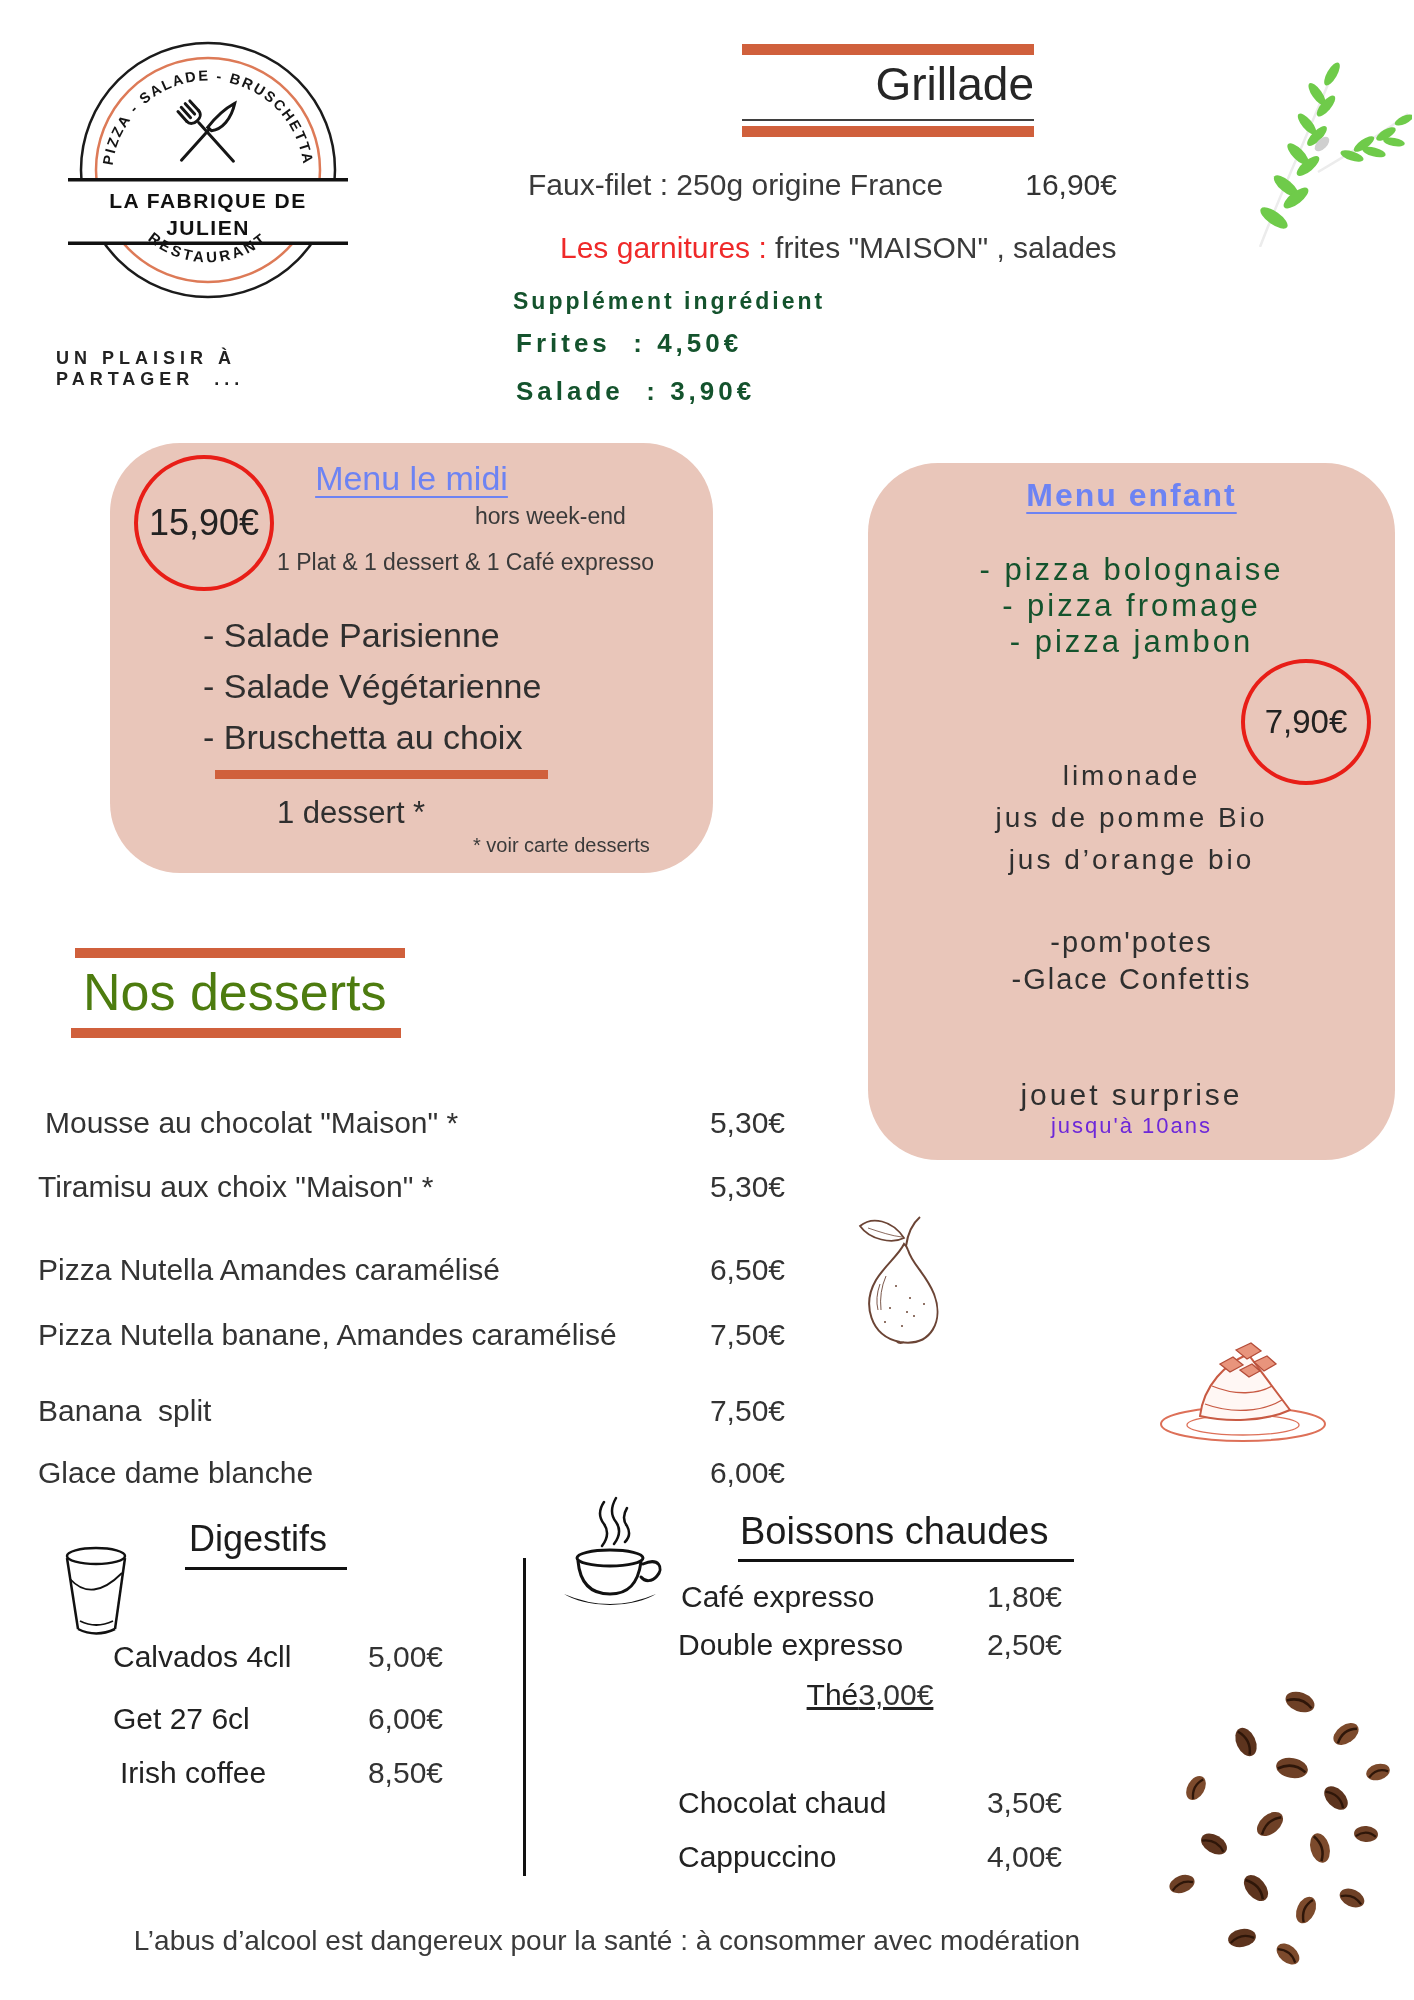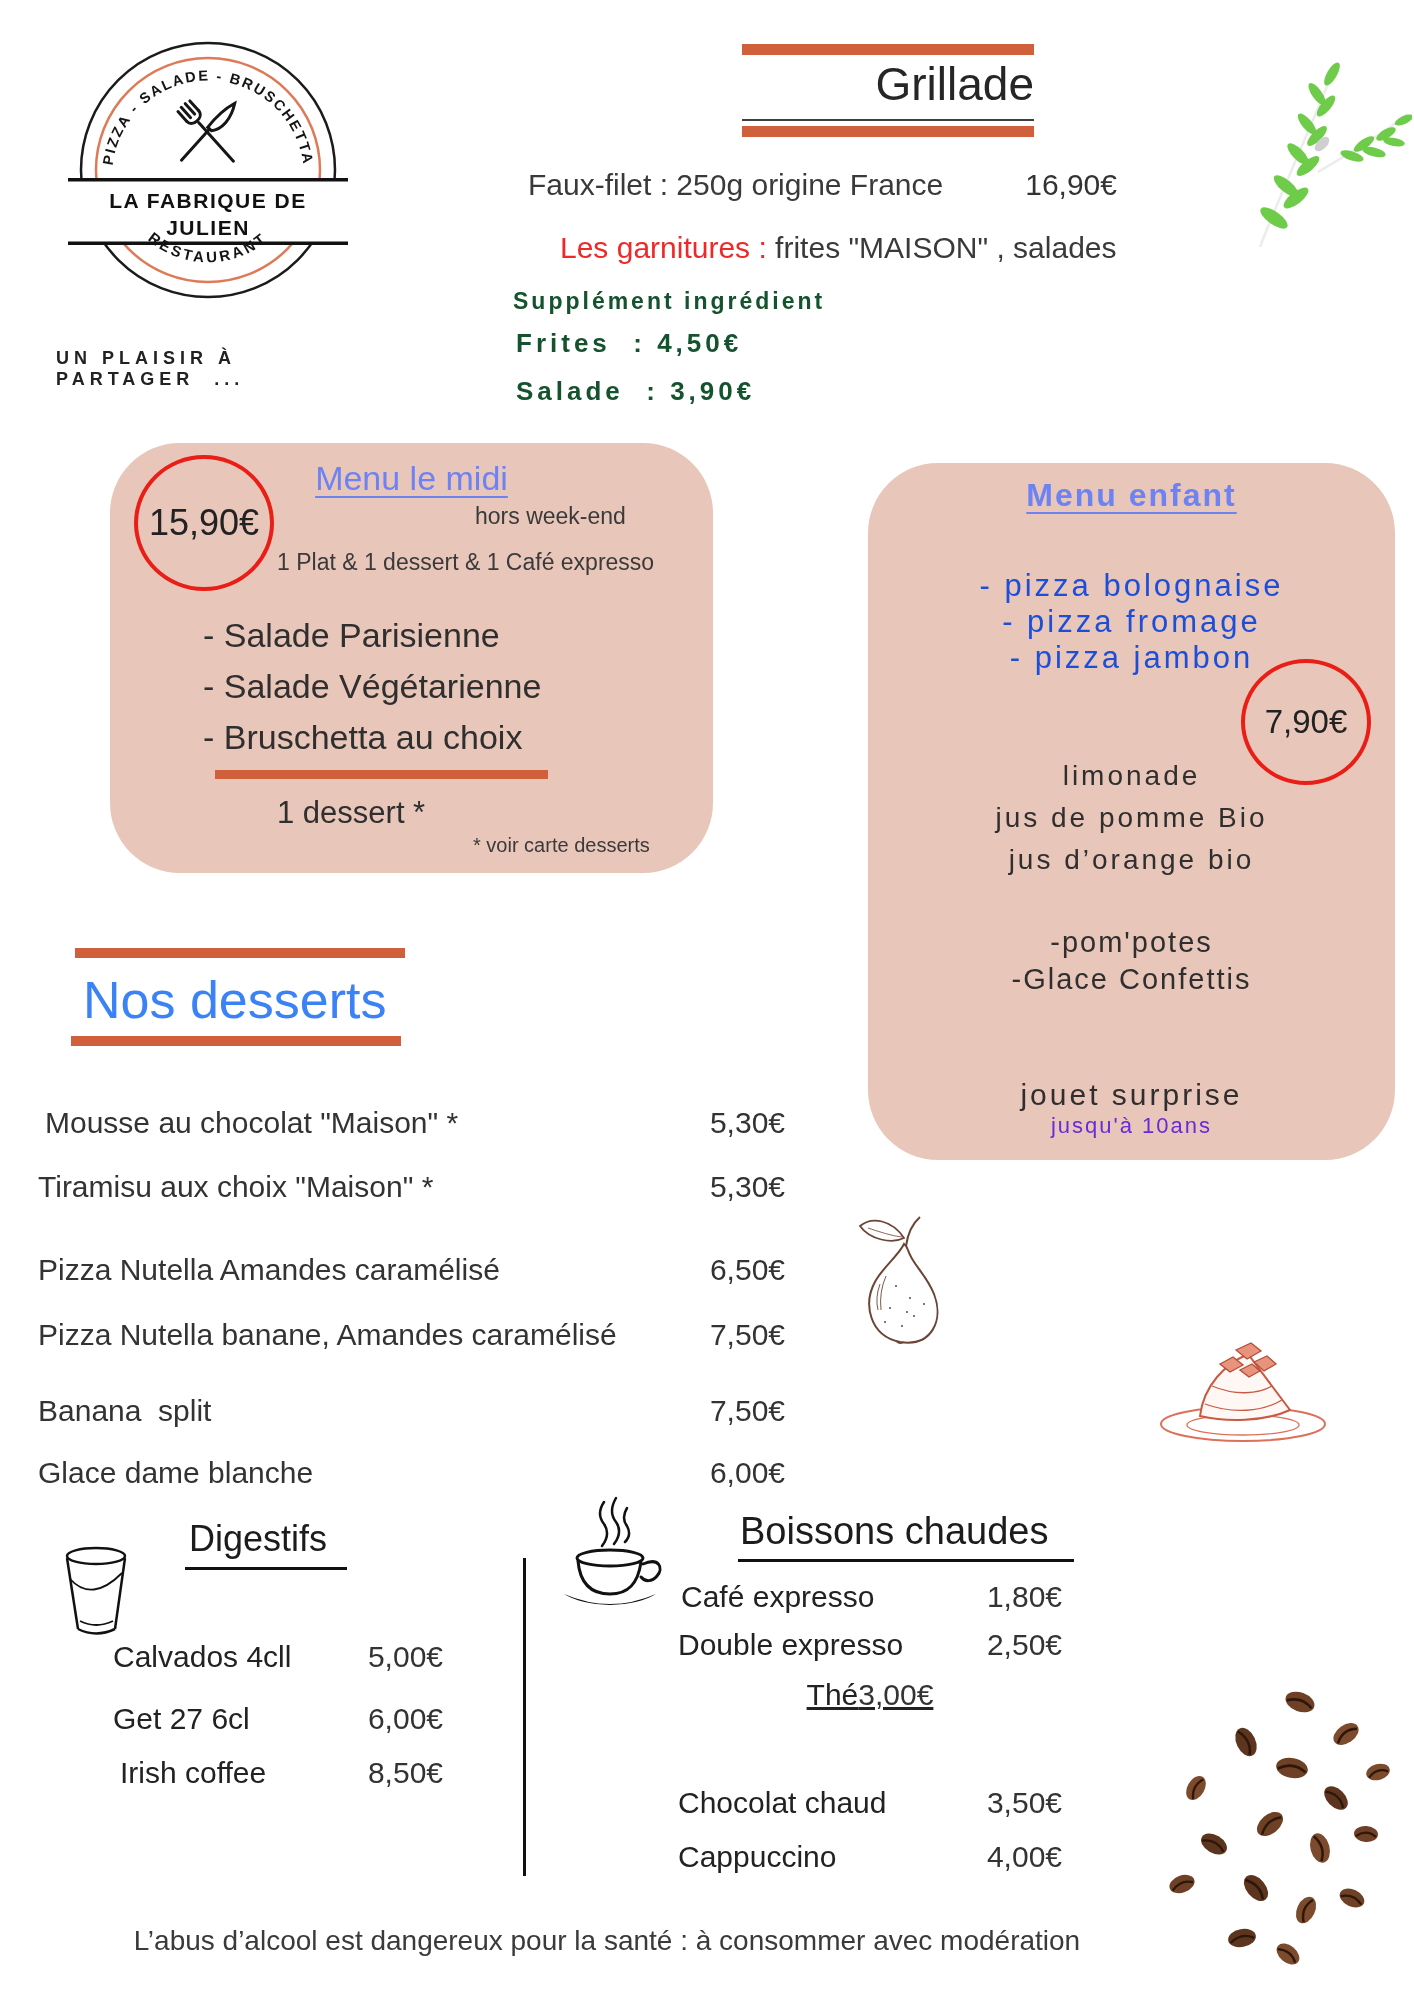--- a/index.html
+++ b/index.html
@@ -117,21 +117,21 @@
       <div data-bind="menu_midi.items.1">- Salade Végétarienne</div>
       <div data-bind="menu_midi.items.2">- Bruschetta au choix</div>
     </div>
     <div class="abs bar" style="left:105px;top:327px;width:333px;height:9px;"></div>
     <div class="abs" style="left:167px;top:352px;font-size:31px;color:#2f2f2f;" data-bind="menu_midi.dessert_line">1 dessert *</div>
     <div class="abs" style="left:363px;top:391px;font-size:20px;color:#3a3a3a;" data-bind="menu_midi.dessert_note">* voir carte desserts</div>
   </div>
 
   <div class="abs pinkbox" style="left:868px;top:463px;width:527px;height:697px;">
     <div class="abs bluetitle" style="left:0;right:0;top:14px;text-align:center;font-size:32px;font-weight:700;letter-spacing:2px;" data-bind="menu_enfant.title">Menu enfant</div>
-    <div class="abs" style="left:0;right:0;top:105px;text-align:center;font-size:31px;letter-spacing:3px;line-height:36px;color:#1d4ed8;">
+    <div class="abs" style="left:0;right:0;top:89px;text-align:center;font-size:31px;letter-spacing:3px;line-height:36px;color:#14532d;">
       <div data-bind="menu_enfant.pizzas.0">- pizza bolognaise</div>
       <div data-bind="menu_enfant.pizzas.1">- pizza fromage</div>
       <div data-bind="menu_enfant.pizzas.2">- pizza jambon</div>
     </div>
     <div class="abs redcircle" style="left:373px;top:196px;width:122px;height:118px;font-size:33px;">
       <span data-bind="menu_enfant.price">7,90€</span>
     </div>
     <div class="abs" style="left:0;right:0;top:292px;text-align:center;font-size:28px;letter-spacing:3px;line-height:42px;color:#2f2f2f;">
       <div data-bind="menu_enfant.drinks.0">limonade</div>
       <div data-bind="menu_enfant.drinks.1">jus de pomme Bio</div>
@@ -141,21 +141,21 @@
       <div data-bind="menu_enfant.desserts.0">-pom'potes</div>
       <div data-bind="menu_enfant.desserts.1">-Glace Confettis</div>
     </div>
     <div class="abs" style="left:0;right:0;top:615px;text-align:center;font-size:30px;letter-spacing:3px;color:#2f2f2f;" data-bind="menu_enfant.toy">jouet surprise</div>
     <div class="abs" style="left:0;right:0;top:650px;text-align:center;font-size:22px;letter-spacing:2px;color:#6d28d9;" data-bind="menu_enfant.toy_note">jusqu'à 10ans</div>
   </div>
 
 
   <div class="abs" style="left:71px;top:948px;">
     <div class="bar" style="width:330px;height:10px;margin-left:4px;"></div>
-    <div class="light" style="font-size:52px;color:#3b82f6;padding:12px 0 6px 12px;" data-bind="desserts.title">Nos desserts</div>
+    <div class="light" style="font-size:52px;color:#4d7c0f;padding:4px 0 6px 12px;" data-bind="desserts.title">Nos desserts</div>
     <div class="bar" style="width:330px;height:10px;"></div>
   </div>
 
   <div class="abs" style="left:45px;top:1106px;width:740px;display:flex;justify-content:space-between;font-size:30px;">
     <span class="row-name" data-bind="desserts.items.0.name">Mousse au chocolat "Maison" *</span>
     <span class="price" data-bind="desserts.items.0.price">5,30€</span>
   </div>
   <div class="abs" style="left:38px;top:1170px;width:747px;display:flex;justify-content:space-between;font-size:30px;">
     <span class="row-name" data-bind="desserts.items.1.name">Tiramisu aux choix "Maison" *</span>
     <span class="price" data-bind="desserts.items.1.price">5,30€</span>

